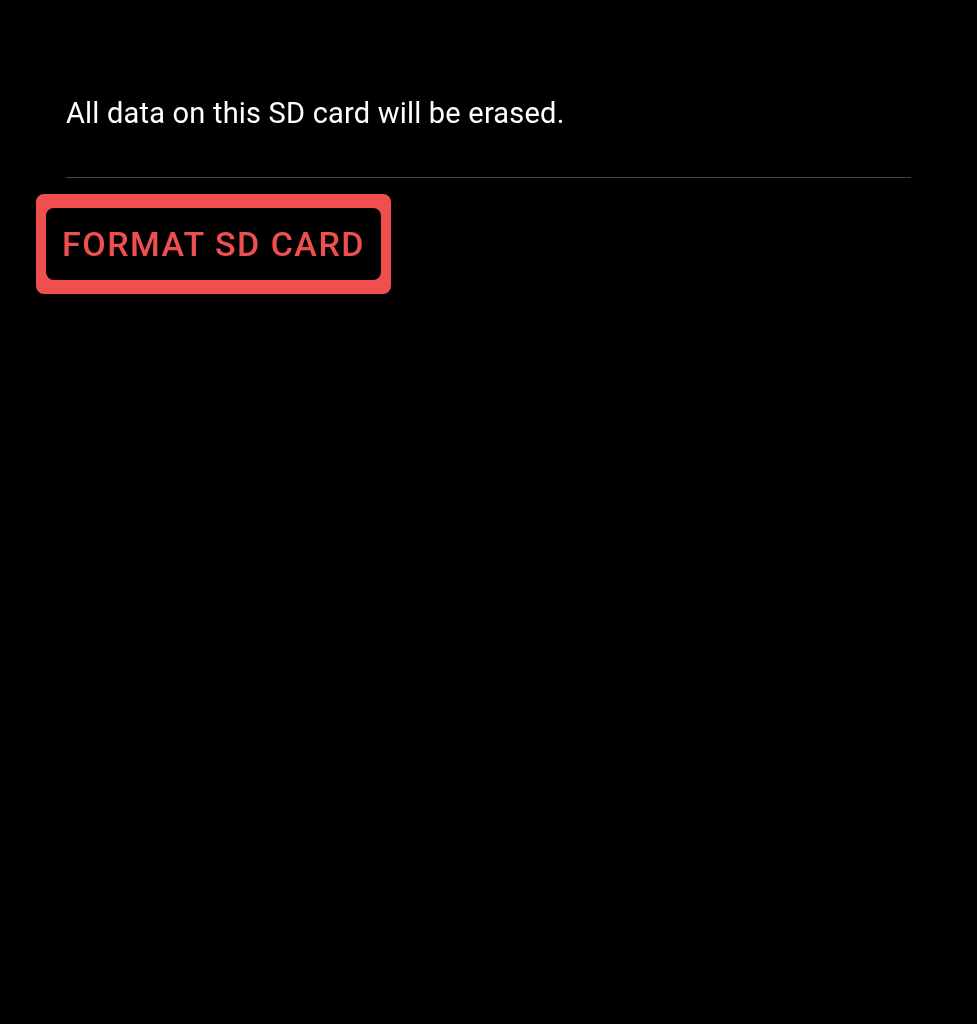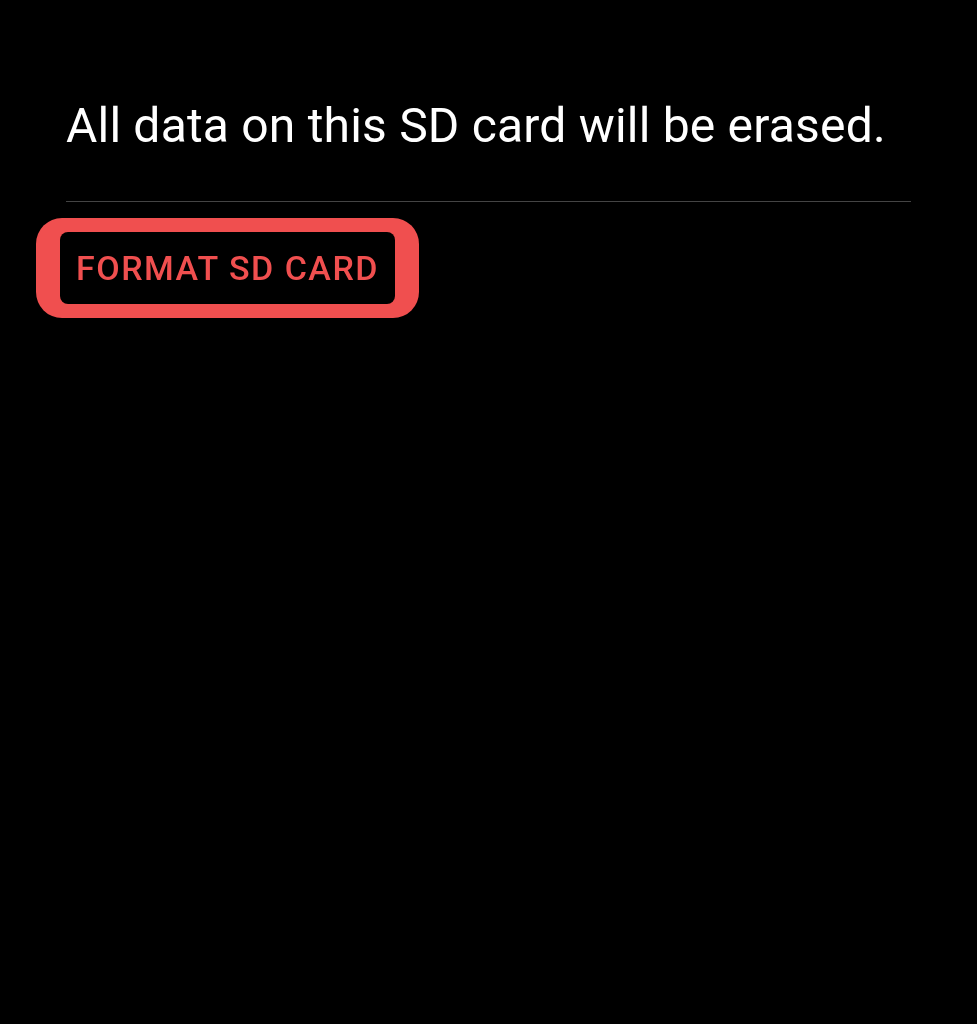--- a/index.html
+++ b/index.html
@@ -14,38 +14,38 @@
       font-family: Roboto, -apple-system, BlinkMacSystemFont, "Segoe UI", Arial, sans-serif;
       overflow: hidden;
     }
     .container {
       padding-top: 95px;
       padding-left: 66px;
       padding-right: 66px;
     }
     .warning-text {
       color: #ffffff;
-      font-size: 48px;
+      font-size: 29px;
       font-weight: 400;
       line-height: 1.3;
       letter-spacing: 0.2px;
     }
     .divider {
       margin-top: 44px;
       border: none;
       border-top: 1px solid #444444;
       width: 100%;
     }
     .button-wrapper {
       margin-top: 16px;
       margin-left: -30px;
       display: inline-block;
       background: #f04f4f;
-      border-radius: 26px;
-      padding: 14px 24px;
+      border-radius: 8px;
+      padding: 14px 10px;
     }
     .format-button {
       background: #000000;
       color: #f04f4f;
       border: none;
       font-size: 34px;
       font-weight: 500;
       letter-spacing: 1.5px;
       padding: 16px 16px;
       border-radius: 8px;

